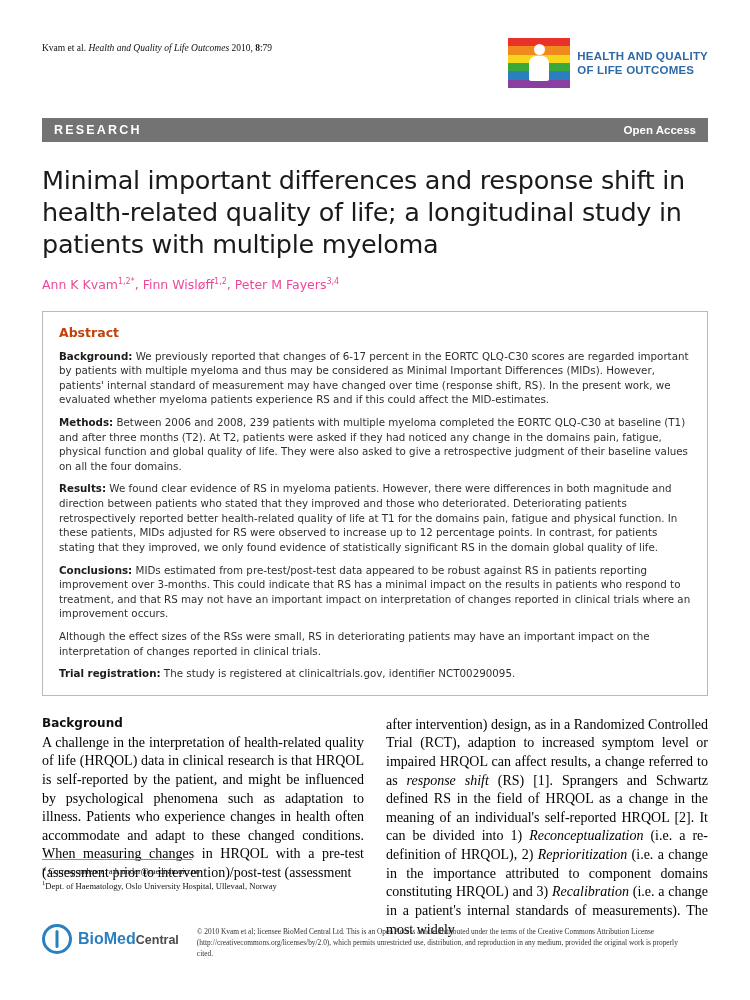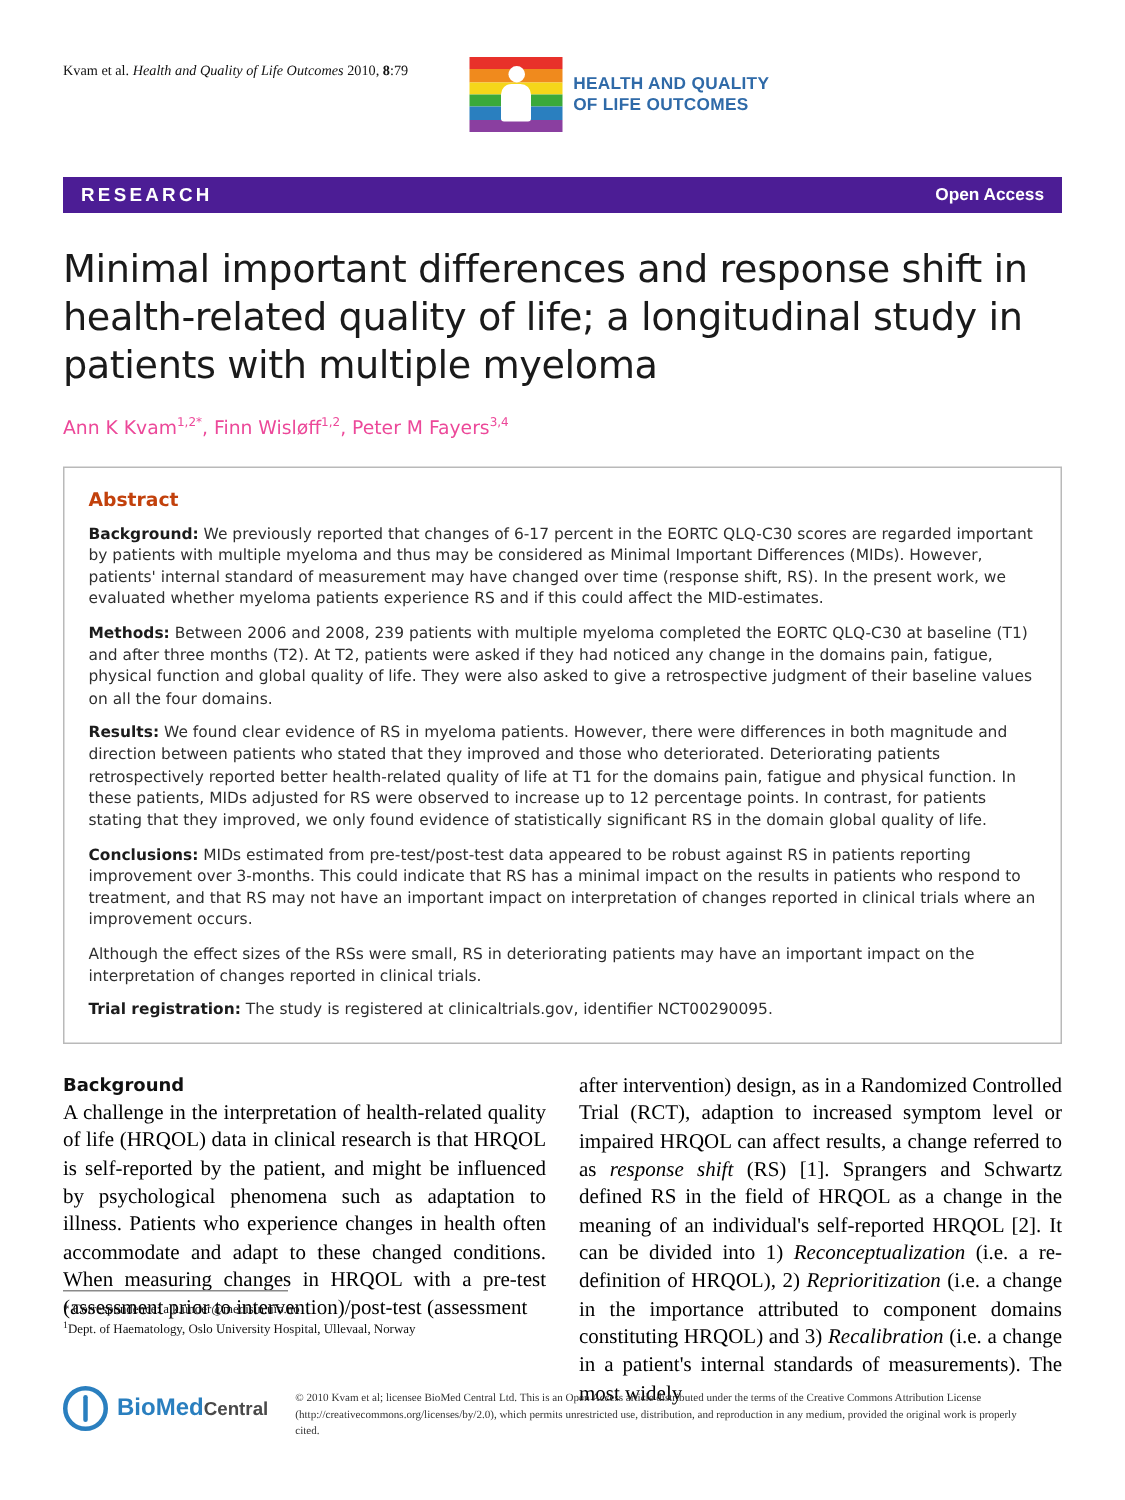--- a/index.html
+++ b/index.html
@@ -18,21 +18,21 @@
     position: relative;
     width: 750px;
     height: 1000px;
     box-sizing: border-box;
     padding: 38px 42px 0 42px;
   }
 
   
   .header {
     display: flex;
-    justify-content: flex-start;
+    justify-content: space-between;
     align-items: flex-start;
     height: 70px;
   }
   .citation {
     font-family: "Liberation Serif", serif;
     font-size: 9.5px;
     line-height: 1.45;
     color: #111;
     padding-top: 4px;
   }
@@ -81,21 +81,21 @@
     font-size: 11.5px;
     font-weight: bold;
     line-height: 1.25;
     color: #2f6aa8;
     letter-spacing: 0.2px;
   }
 
   
   .research-bar {
     margin-top: 10px;
-    background: #4c1d95;
+    background: #737373;
     color: #ffffff;
     height: 24px;
     display: flex;
     align-items: center;
     justify-content: space-between;
     padding: 0 12px;
     font-family: "Liberation Sans", sans-serif;
   }
   .research-bar .left {
     font-size: 12.5px;

